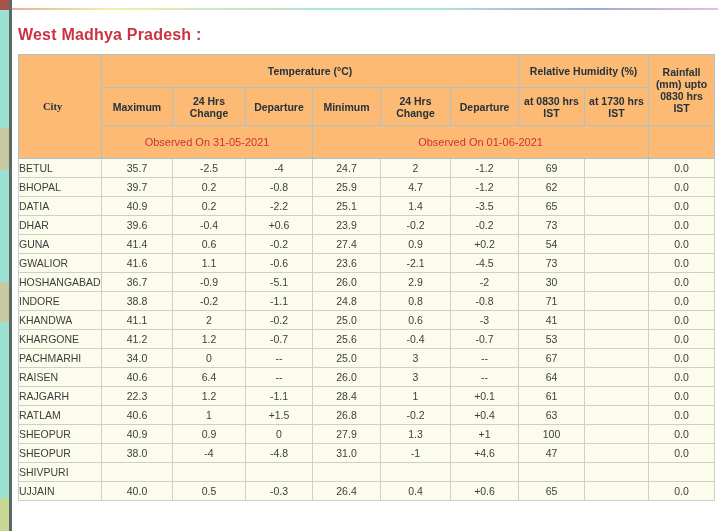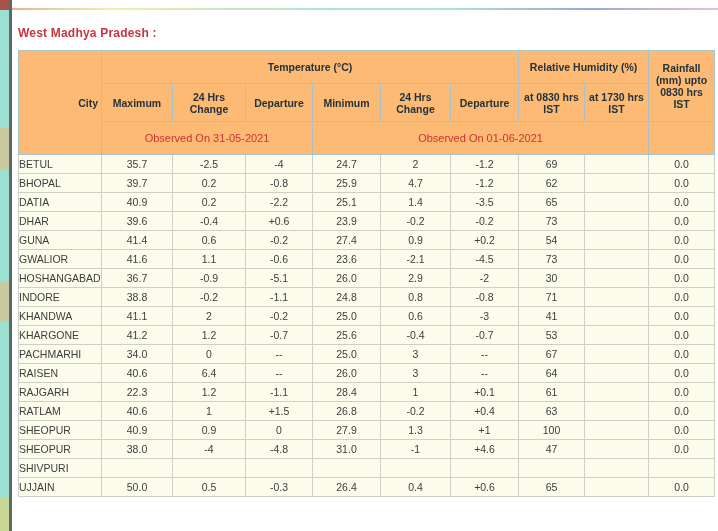--- a/index.html
+++ b/index.html
@@ -26,21 +26,21 @@
   .mark-bottom { top: 498px; height: 33px; background: #c8d793; }
   
   .rainbow-line {
     position: absolute; left: 12px; top: 8px; width: 706px; height: 2px;
     background: linear-gradient(to right,
       #e6b294 0%, #f3efae 14%, #cdeab6 28%, #a8e8d0 45%,
       #aee6da 60%, #9aa8da 82%, #edbbe4 100%);
   }
   .content { position: absolute; left: 18px; top: 26px; width: 697px; }
   .title {
-    color: #cc3340; font-size: 12px; font-weight: bold;
+    color: #cc3340; font-size: 16px; font-weight: bold;
     margin-bottom: 10px; letter-spacing: 0.2px;
   }
   table {
     border-collapse: collapse; table-layout: fixed; width: 696px;
     font-size: 10.5px;
   }
   thead td {
     background: #fdba74;
     border: 1px solid #a9c3cb;
     color: #24333b; font-weight: bold;
@@ -52,21 +52,21 @@
   tr.observed-row td { height: 33px; font-weight: normal; color: #cc3333; font-size: 11px; }
   tbody td {
     background: #fcfcec;
     border: 1px solid #cfcfc3;
     color: #3d3d3d;
     height: 19px;
     text-align: center; vertical-align: middle;
     padding: 1px 3px;
   }
   tbody td.city { text-align: left; padding-left: 0; }
-  thead td.city-head { text-align: right; padding-left: 8px; }
+  thead td.city-head { text-align: left; padding-left: 24px; font-family: Liberation Serif, serif; }
 </style>
 </head>
 <body>
 
 <div class="left-strip">
   <div class="strip-mark mark-top"></div>
   <div class="strip-mark mark-1"></div>
   <div class="strip-mark mark-2"></div>
   <div class="strip-mark mark-bottom"></div>
   <div class="strip-line"></div>
@@ -313,21 +313,21 @@
           <td></td>
           <td></td>
           <td></td>
           <td></td>
           <td></td>
           <td></td>
           <td></td>
         </tr>
         <tr>
           <td class="city">UJJAIN</td>
-          <td>50.0</td>
+          <td>40.0</td>
           <td>0.5</td>
           <td>-0.3</td>
           <td>26.4</td>
           <td>0.4</td>
           <td>+0.6</td>
           <td>65</td>
           <td></td>
           <td>0.0</td>
         </tr>
       </tbody>

